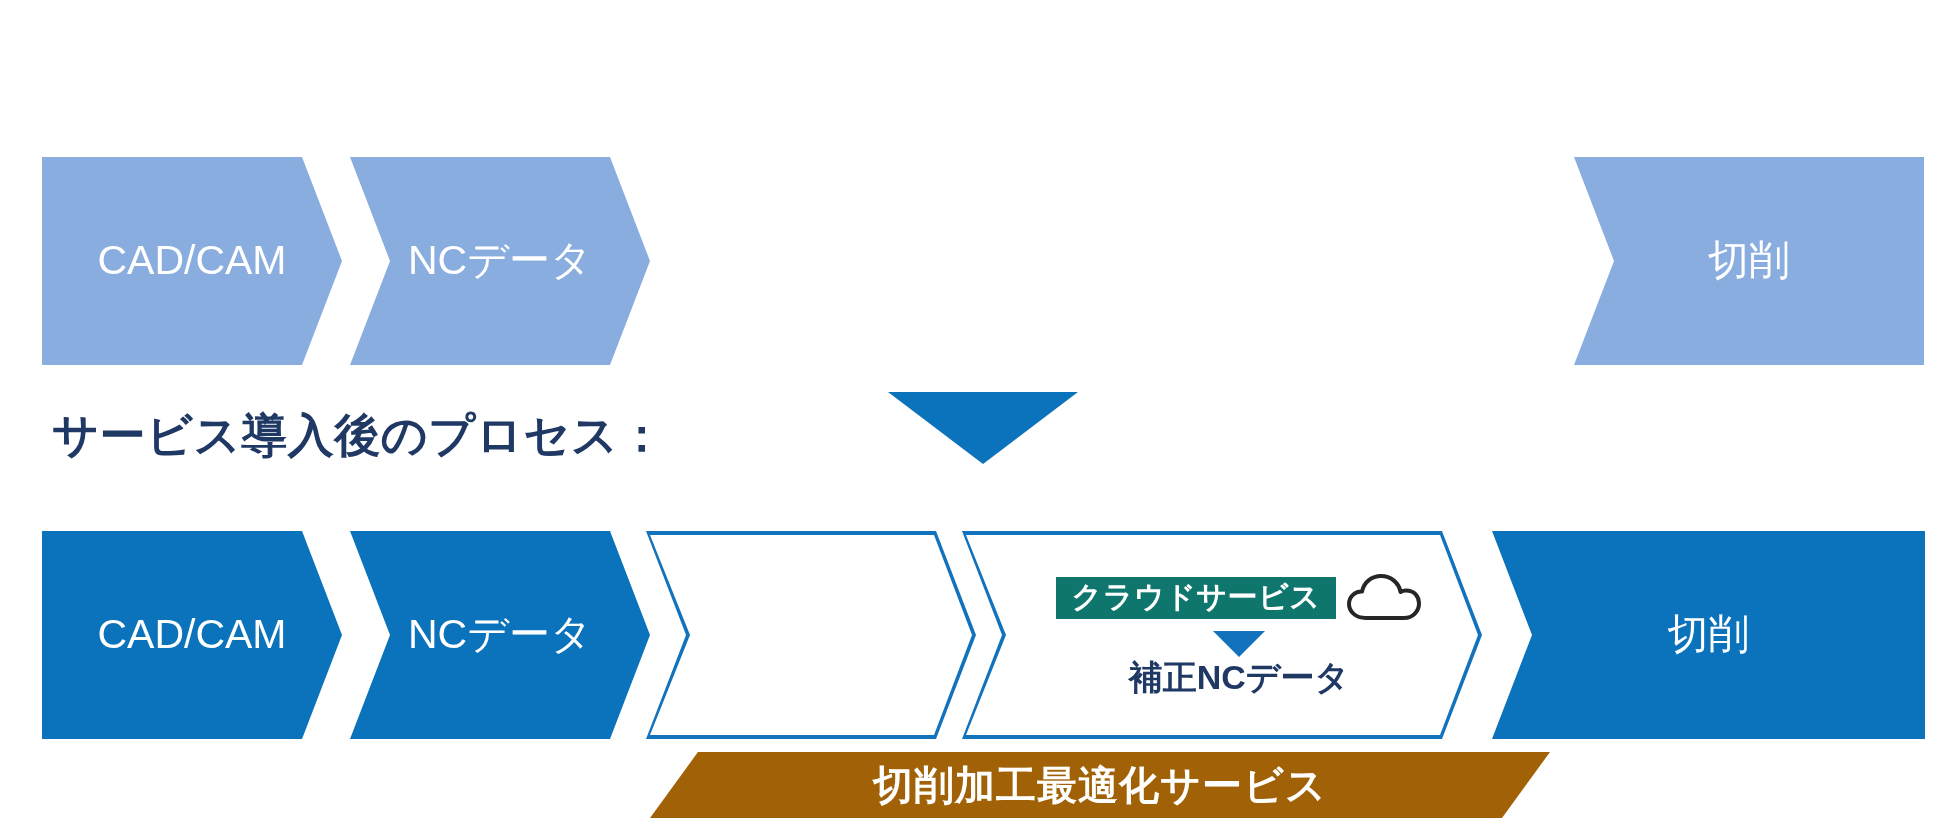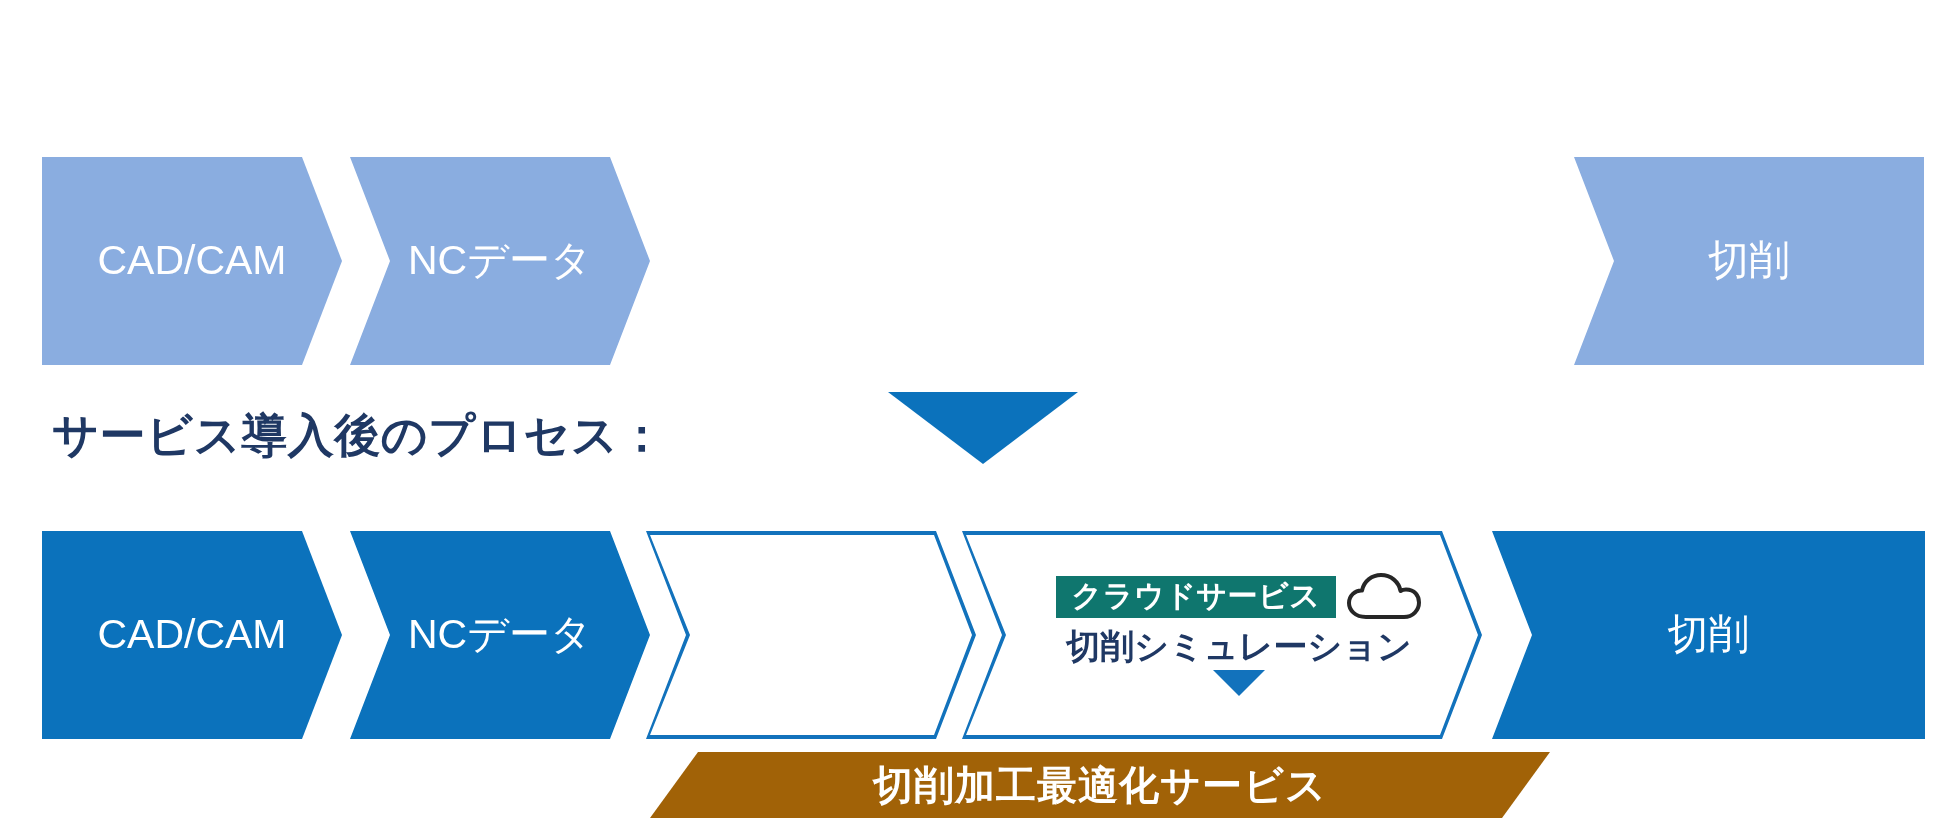--- a/index.html
+++ b/index.html
@@ -254,24 +254,24 @@
         <div class="cloud-block">
 
           <div class="cloud-badge-row">
             <span class="cloud-badge">クラウドサービス</span>
             <svg class="cloud-icon" width="76" height="50" viewBox="0 0 76 50">
               <path d="M20 45 C9 45 3 38 3 31 C3 24 9 18 16 18.5 C18 9 26 3 35 3 C45 3 53 10 54.5 19 C56 18 58 17.5 60 17.5
                        C68.5 17.5 73 23.5 73 30.5 C73 38 67 45 58 45 Z" fill="#ffffff" stroke="#262626" stroke-width="4" stroke-linejoin="round"></path>
             </svg>
           </div>
 
-          <div class="sim-text">切削シミュレーション</div>
 
           <div class="mini-arrow"></div>
 
+          <div class="nc-text">補正NCデータ</div>
 
         </div>
       </div>
     </div>
 
     <div class="chev fill dark shape-end" style="left:1450px; width:433px;">
       <span class="chev-label">切削</span>
     </div>
 
   </div>

